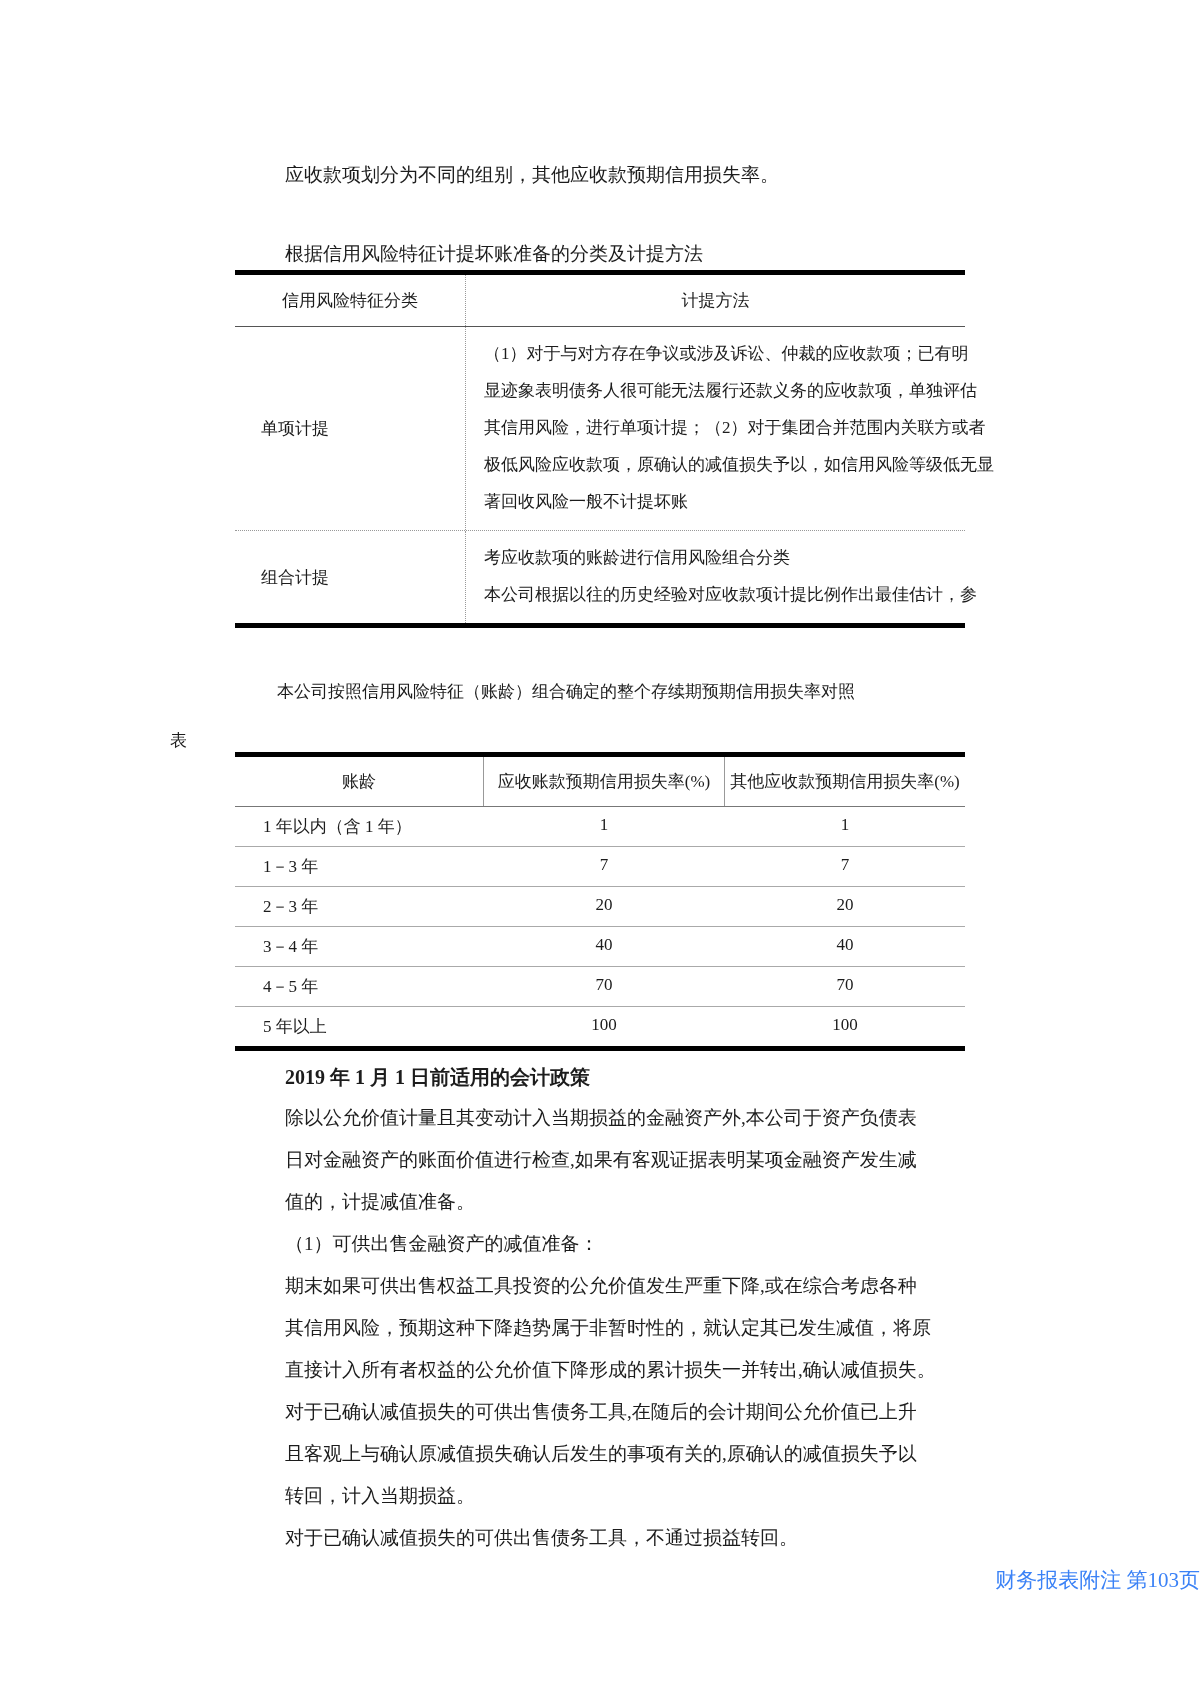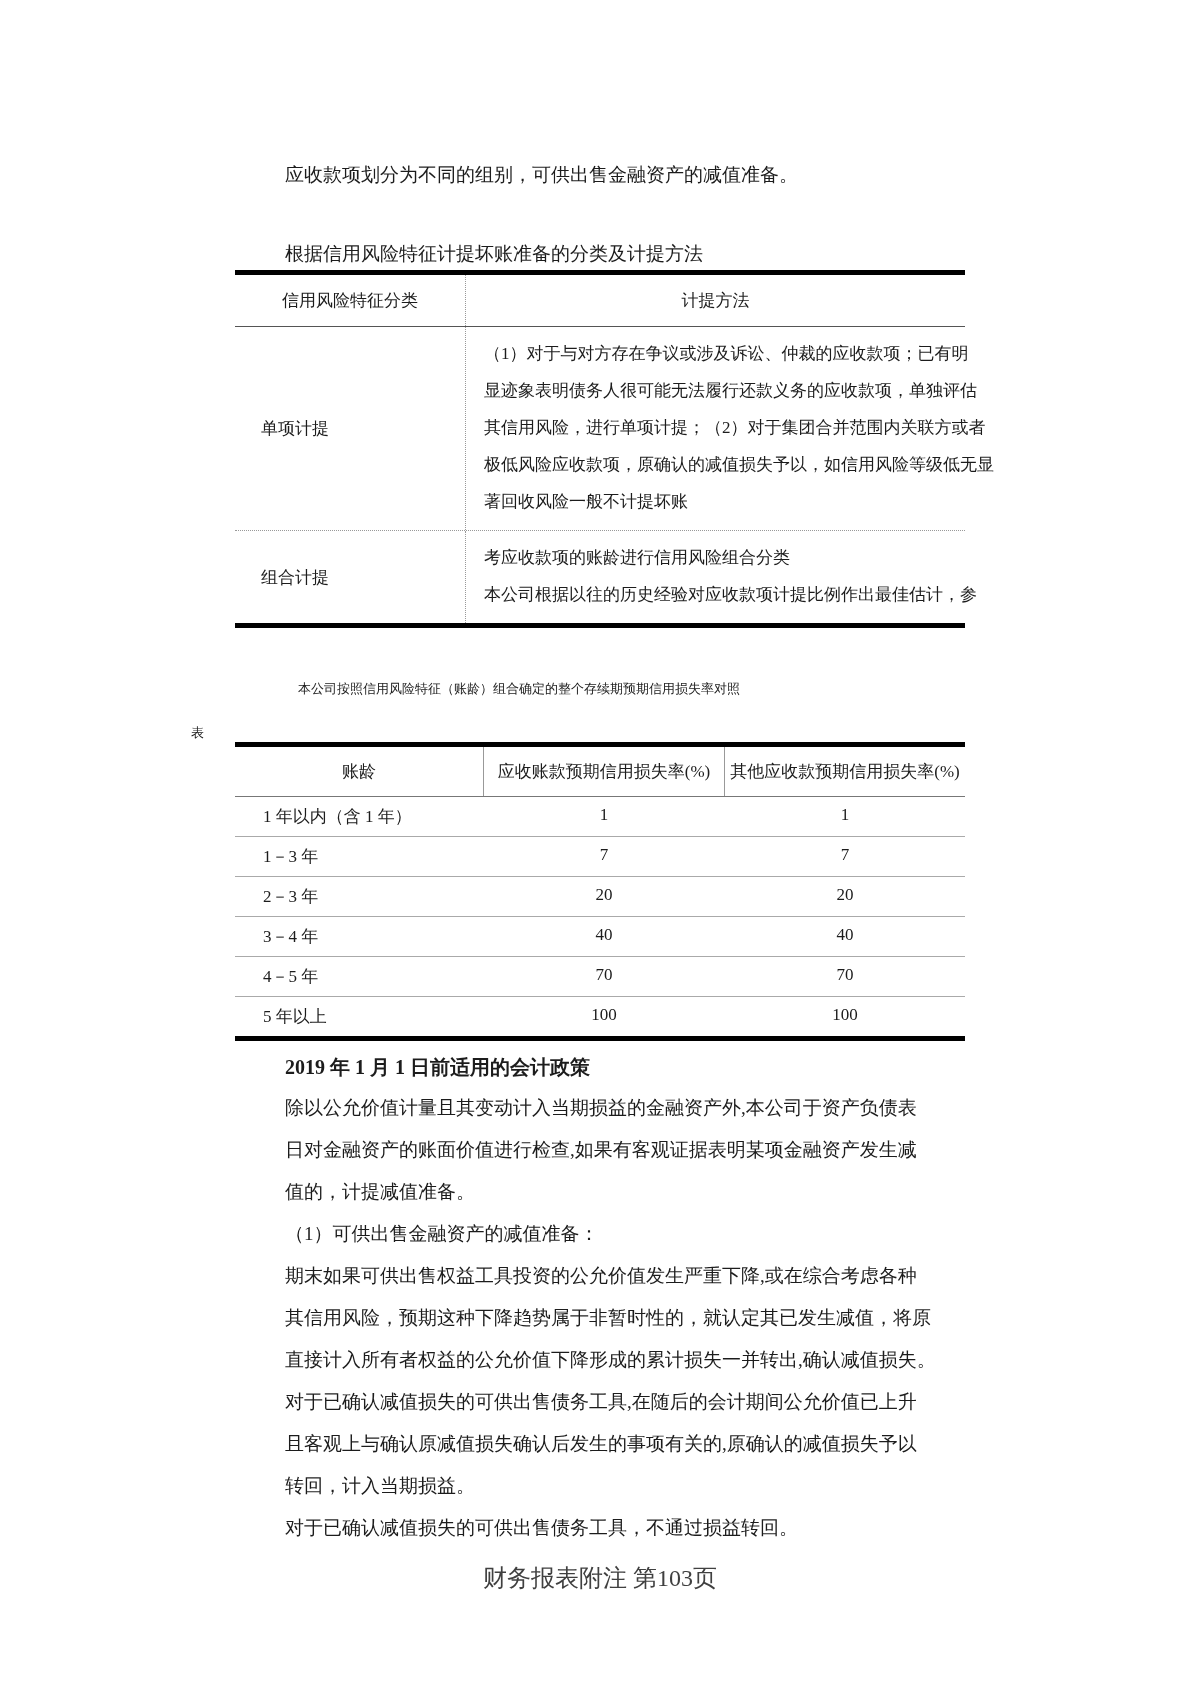--- a/index.html
+++ b/index.html
@@ -25,21 +25,21 @@
   }
   .t1-header { display:grid; grid-template-columns:230px 1fr; border-bottom:1px solid #555; }
   .t1-header .hc { text-align:center; padding:14px 0; }
   .t1-header .hc2 { border-left:1px dotted #999; }
   .t1-row { display:grid; grid-template-columns:230px 1fr; }
   .t1-row-sep { border-top:1px dotted #999; }
   .t1-label { padding-left:26px; display:flex; align-items:center; }
   .t1-cell { border-left:1px dotted #999; padding:8px 10px 10px 18px; }
   .t1-line { line-height:37px; white-space:nowrap; }
   
-  .para2 { font-size:13px;padding-left:21px; }
+  .para2 { font-size:17px; }
   .para2-l1 { margin-left:277px; margin-top:52px; white-space:nowrap; }
   .para2-l2 { margin-left:170px; margin-top:26px; }
   
   .table2 {
     margin-left:235px; width:730px;
     border-top:5px solid #000; border-bottom:5px solid #000;
     font-size:17px;
   }
   .t2-header { display:grid; grid-template-columns:248px 241px 241px; border-bottom:1px solid #777; }
   .t2-header .hc { text-align:center; padding:13px 0; white-space:nowrap; }
@@ -53,29 +53,29 @@
     margin-left:285px; margin-top:13px;
     font-size:20px; font-weight:bold; white-space:nowrap;
   }
   .policy-line {
     margin-left:285px; font-size:19px; line-height:42px; white-space:nowrap;
   }
   .policy-first { margin-top:6px; }
   
   .footer {
     position:absolute; left:0; bottom:102px; width:100%;
-    text-align:center; font-size:24px; color:#404040;
+    text-align:right; font-size:21px; color:#3b82f6;
   }
 </style>
 </head>
 <body>
 
 <div class="page">
 
-  <p class="intro">应收款项划分为不同的组别，可供出售金融资产的减值准备。</p>
+  <p class="intro">应收款项划分为不同的组别，其他应收款预期信用损失率。</p>
 
   <div class="t1-title">根据信用风险特征计提坏账准备的分类及计提方法</div>
 
   <div class="table1">
     <div class="t1-header">
       <div class="hc">信用风险特征分类</div>
       <div class="hc hc2">计提方法</div>
     </div>
     <div class="t1-row">
       <div class="t1-label">单项计提</div>

